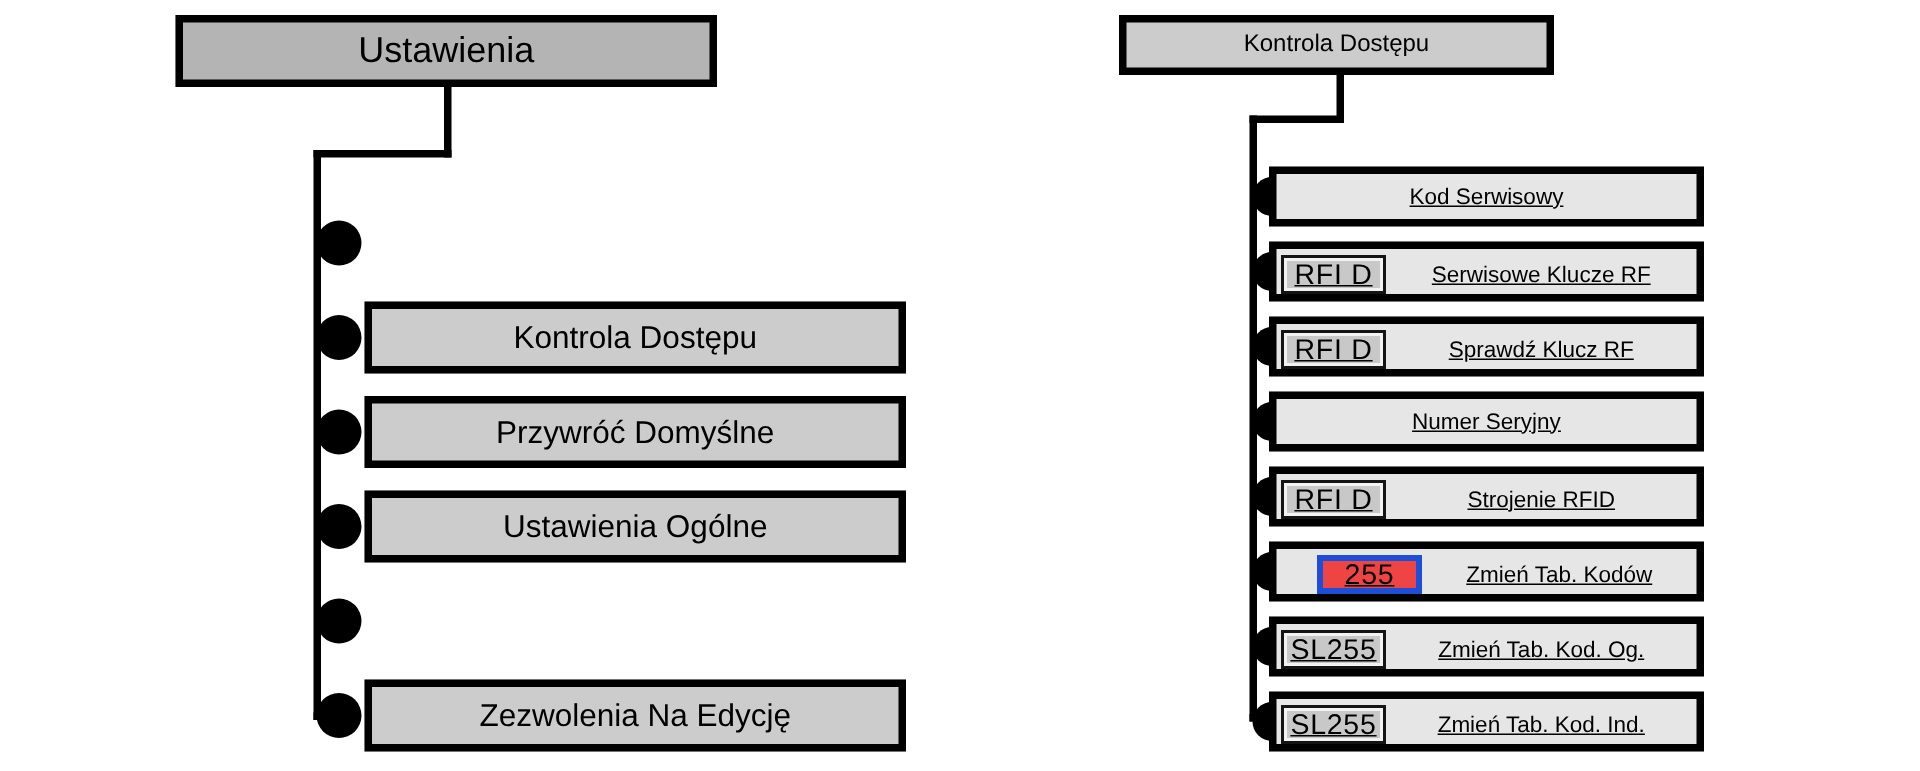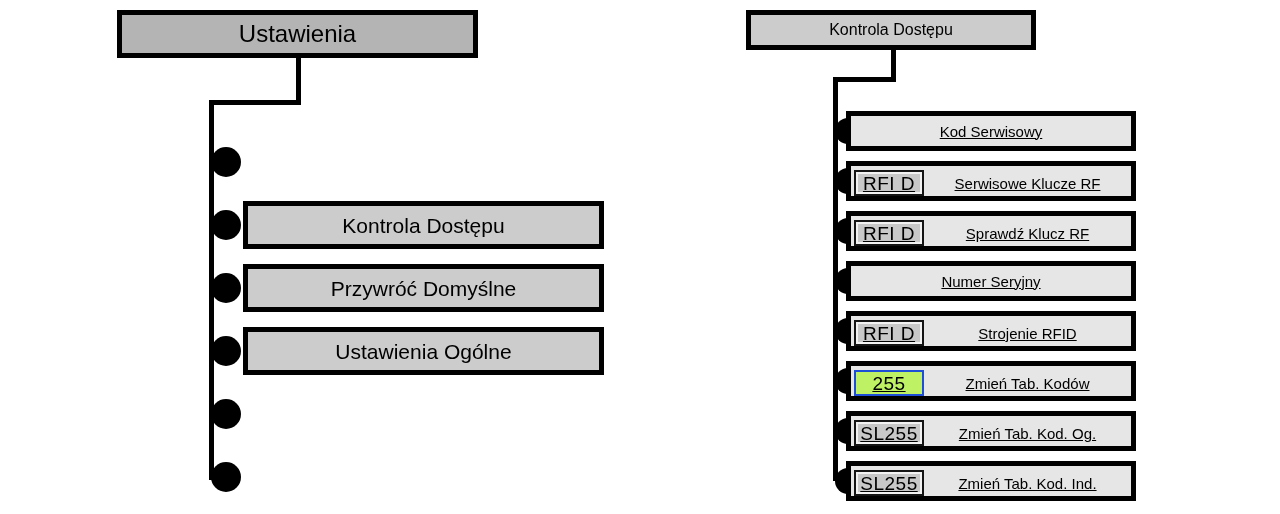--- a/index.html
+++ b/index.html
@@ -124,22 +124,23 @@
     outline: 2px solid #f2f2f2;
     outline-offset: -4px;
   }
   .badge.sl {
     background: #c8c8c8;
     border: 2px solid #141414;
     outline: 2px solid #f2f2f2;
     outline-offset: -4px;
   }
   .badge.num {
-    background: #bef264;
-    border: 2px solid #1d4ed8;
+    background: #ef4444;
+    border: 4px solid #1d4ed8;
+    margin-left: 24px;
   }
   .item-label { flex: 1 1 auto; text-align: center; }
   #tree-right .item.with-badge .item-label { text-align: center; }
 </style>
 </head>
 <body>
 
 <div class="tree" id="tree-left">
 
   <div class="root-box" id="root-left">
@@ -164,20 +165,23 @@
   </div>
 
   <div class="bullet" style="top:336px"></div>
   <div class="item" style="top:327px">
     <span class="item-label">Ustawienia Ogólne</span>
   </div>
 
   <div class="bullet" style="top:399px"></div>
 
   <div class="bullet" style="top:462px"></div>
+  <div class="item" style="top:453px">
+    <span class="item-label">Zezwolenia Na Edycję</span>
+  </div>
 </div>
 
 <div class="tree" id="tree-right">
 
   <div class="root-box" id="root-right">
     <span>Kontrola Dostępu</span>
   </div>
 
   <div class="line" id="rgt-stem-down"></div>
   <div class="line" id="rgt-stem-over"></div>

